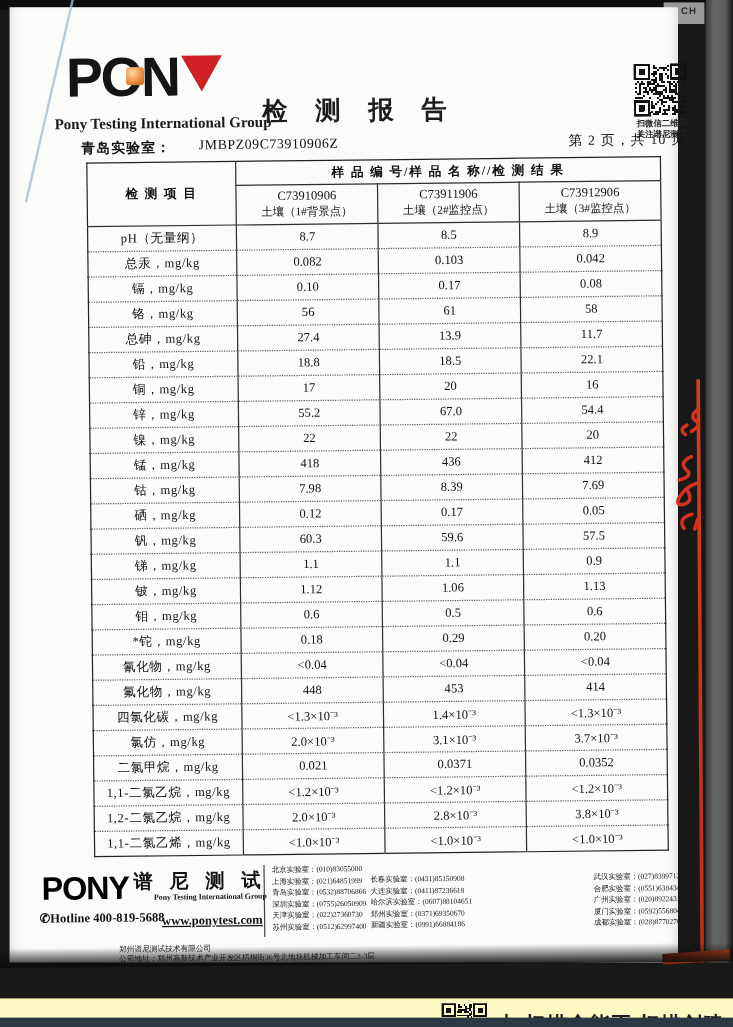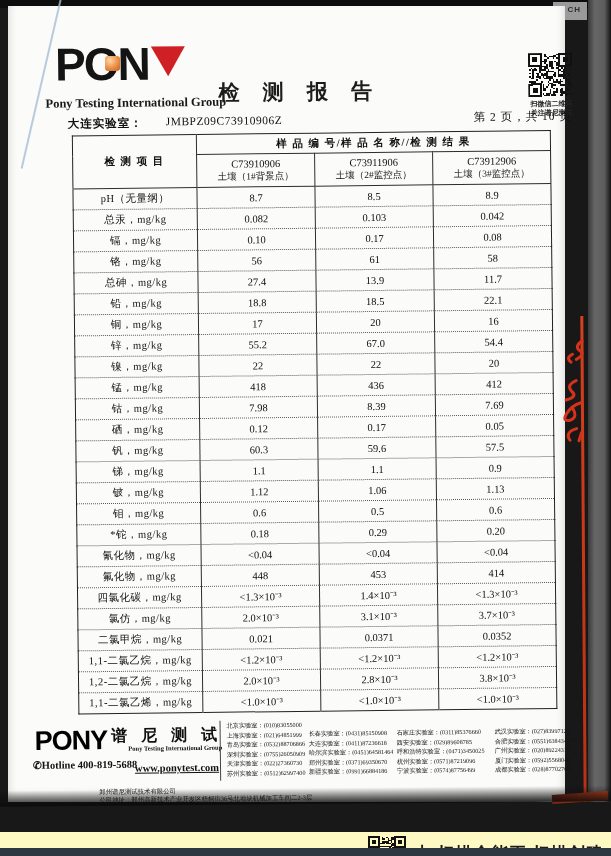--- a/index.html
+++ b/index.html
@@ -313,21 +313,21 @@
             <rect x="0" y="18" width="7" height="7" fill="none" stroke="#111" stroke-width="1.2"></rect>
             <rect x="2" y="20" width="3" height="3"></rect>
           </svg>
         </div>
       <div class="qr-caption">
         <div>扫微信二维码</div>
         <div>关注谱尼测试</div>
       </div>
 
       <div class="report-line">
-        <span class="rn-label">大连实验室：</span>
+        <span class="rn-label">青岛实验室：</span>
         <span class="rn-value">JMBPZ09C73910906Z</span>
         <span class="pg-info">第 2 页，共 10 页</span>
       </div>
 
       <div class="tbl-wrap">
         <table class="tbl">
           <colgroup>
               <col class="c0">
               <col class="c1">
               <col class="c2">
@@ -523,30 +523,23 @@
             <div>北京实验室：(010)83055000</div>
             <div>上海实验室：(021)64851999</div>
             <div>青岛实验室：(0532)88706866</div>
             <div>深圳实验室：(0755)26050909</div>
             <div>天津实验室：(022)27360730</div>
             <div>苏州实验室：(0512)62997400</div>
           </div>
         <div class="labs c2" id="labs2">
             <div>长春实验室：(0431)85150908</div>
             <div>大连实验室：(0411)87236618</div>
-            <div>哈尔滨实验室：(0451)64581464</div>
+            <div>哈尔滨实验室：(0607)88104651</div>
             <div>郑州实验室：(0371)69350670</div>
             <div>新疆实验室：(0991)66884186</div>
-          </div>
-        <div class="labs c3" id="labs3">
-            <div>石家庄实验室：(0311)85376660</div>
-            <div>西安实验室：(029)89608785</div>
-            <div>呼和浩特实验室：(0471)3450025</div>
-            <div>杭州实验室：(0571)87219096</div>
-            <div>宁波实验室：(0574)87756499</div>
           </div>
         <div class="labs c4" id="labs4">
             <div>武汉实验室：(027)83997127</div>
             <div>合肥实验室：(0551)63843474</div>
             <div>广州实验室：(020)89224310</div>
             <div>厦门实验室：(0592)5568048</div>
             <div>成都实验室：(028)87702708</div>
           </div>
         <div class="company">
           <div>郑州谱尼测试技术有限公司</div>

